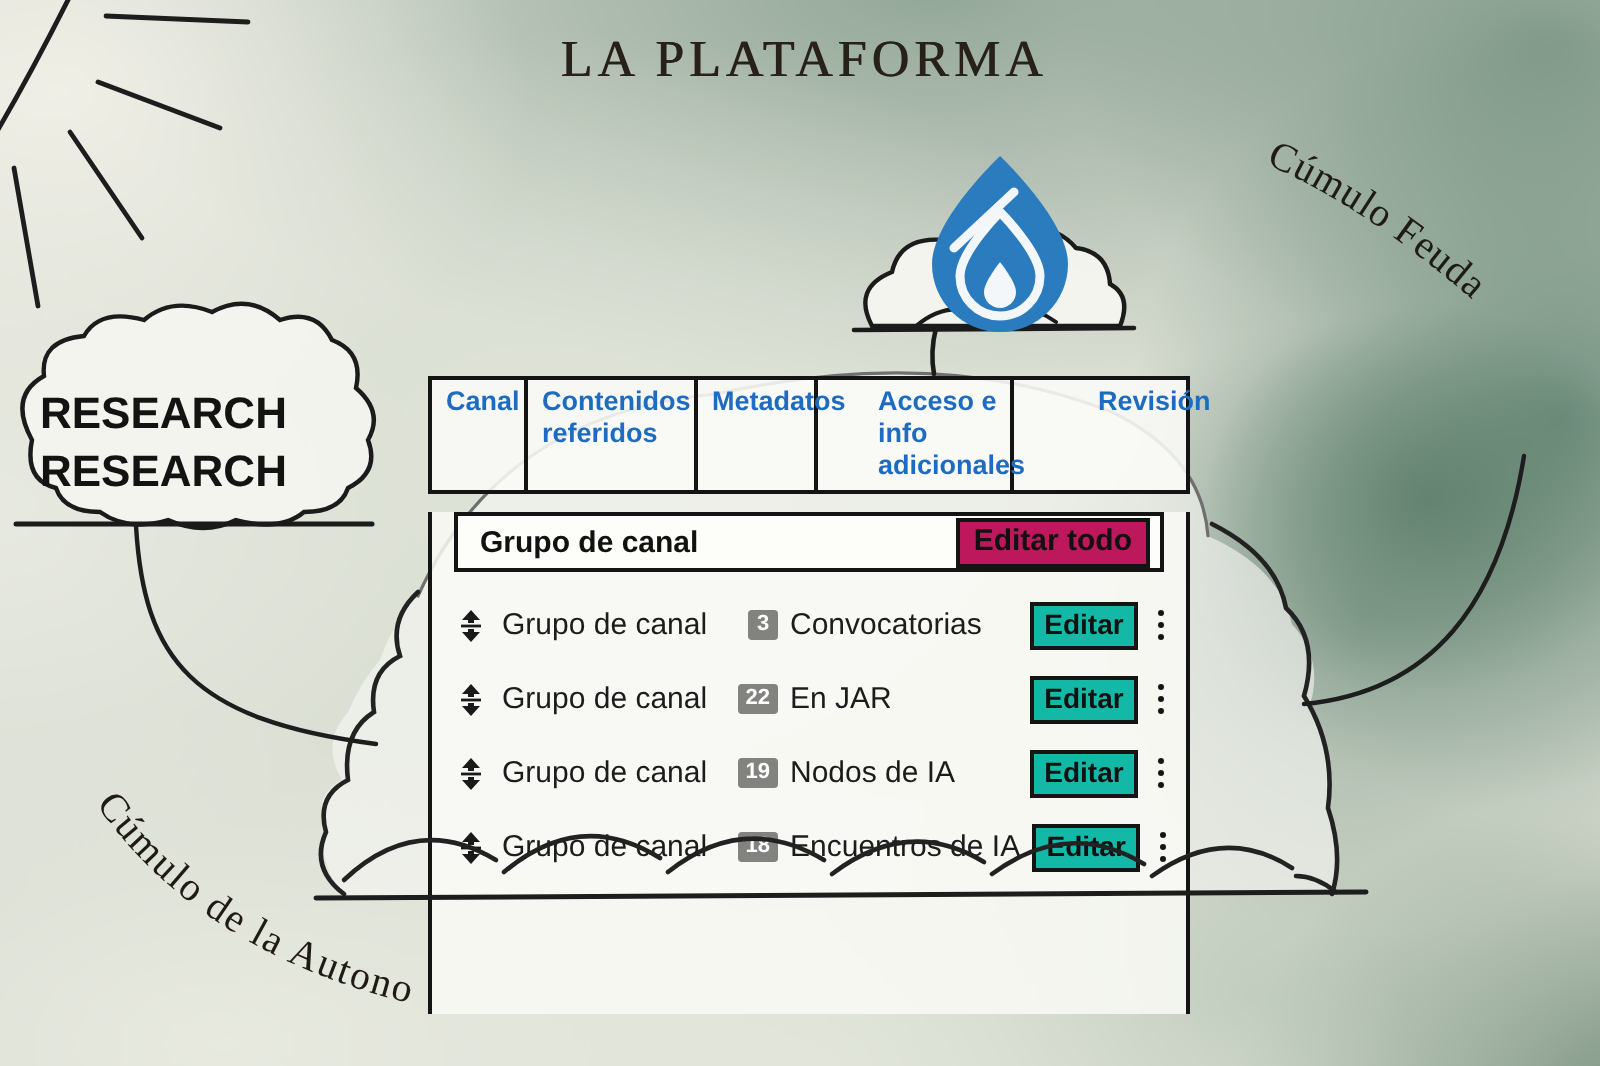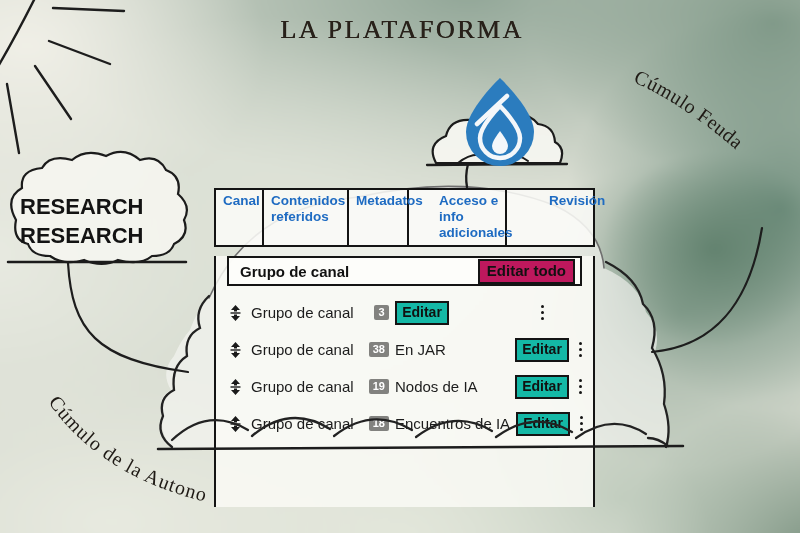--- a/index.html
+++ b/index.html
@@ -137,38 +137,39 @@
         <div class="row">
           <span class="drag">
             <svg width="13" height="16" viewBox="0 0 13 16" fill="#1a1a1a">
               <path d="M6.5,0 L11,5 L8,5 L8,6.5 L5,6.5 L5,5 L2,5 Z"></path>
               <rect x="1.5" y="7.3" width="10" height="1.4"></rect>
               <path d="M6.5,16 L2,11 L5,11 L5,9.5 L8,9.5 L8,11 L11,11 Z"></path>
             </svg>
           </span>
           <span class="rlabel">Grupo de canal</span>
           <span class="badge">3</span>
-          <button class="ebtn">Editar</button>
-          <span class="kebab">
-              <i></i>
-              <i></i>
-              <i></i>
-            </span>
-        </div>
-
-        <div class="row">
-          <span class="drag">
-            <svg width="13" height="16" viewBox="0 0 13 16" fill="#1a1a1a">
-              <path d="M6.5,0 L11,5 L8,5 L8,6.5 L5,6.5 L5,5 L2,5 Z"></path>
-              <rect x="1.5" y="7.3" width="10" height="1.4"></rect>
-              <path d="M6.5,16 L2,11 L5,11 L5,9.5 L8,9.5 L8,11 L11,11 Z"></path>
-            </svg>
-          </span>
-          <span class="rlabel">Grupo de canal</span>
-          <span class="badge">38</span>
+          <span class="rname">Convocatorias</span>
+          <button class="ebtn">Editar</button>
+          <span class="kebab">
+              <i></i>
+              <i></i>
+              <i></i>
+            </span>
+        </div>
+
+        <div class="row">
+          <span class="drag">
+            <svg width="13" height="16" viewBox="0 0 13 16" fill="#1a1a1a">
+              <path d="M6.5,0 L11,5 L8,5 L8,6.5 L5,6.5 L5,5 L2,5 Z"></path>
+              <rect x="1.5" y="7.3" width="10" height="1.4"></rect>
+              <path d="M6.5,16 L2,11 L5,11 L5,9.5 L8,9.5 L8,11 L11,11 Z"></path>
+            </svg>
+          </span>
+          <span class="rlabel">Grupo de canal</span>
+          <span class="badge">22</span>
           <span class="rname">En JAR</span>
           <button class="ebtn">Editar</button>
           <span class="kebab">
               <i></i>
               <i></i>
               <i></i>
             </span>
         </div>
 
         <div class="row">

